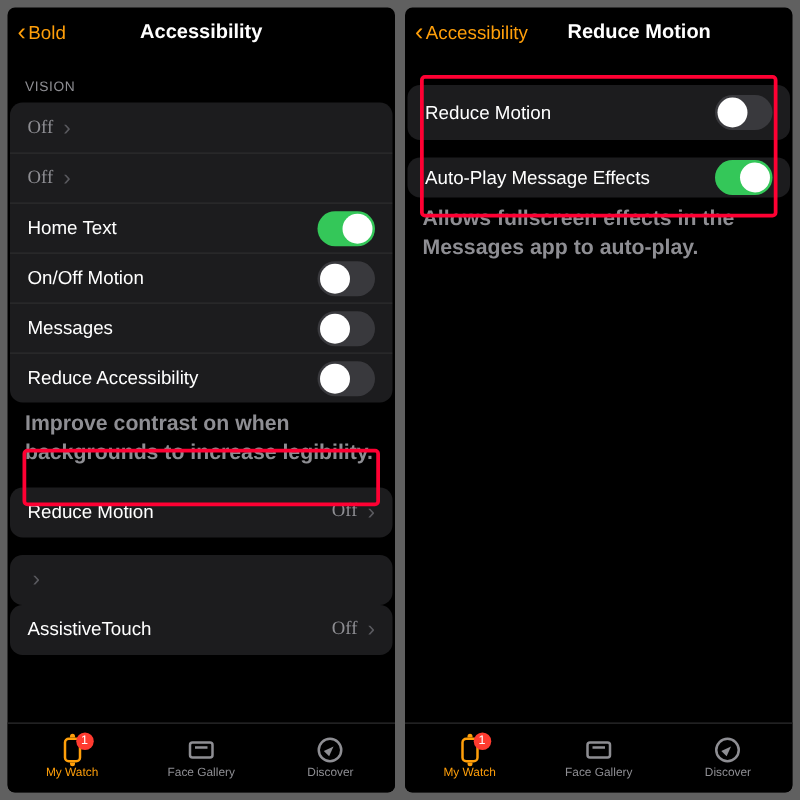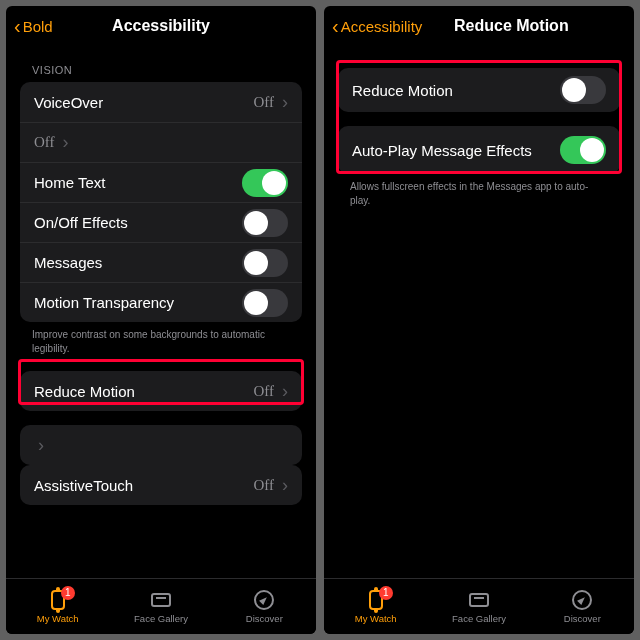--- a/index.html
+++ b/index.html
@@ -37,41 +37,42 @@
   }
   .back .chev { font-size: 20px; line-height: 1; }
   .navtitle {
     position: absolute; left: 0; right: 0;
     text-align: center;
     color: #fff; font-size: 16px; font-weight: 600;
     pointer-events: none;
   }
   .phone.right .navtitle { text-align: left; padding-left: 130px; font-weight: 600; }
   
-  .content { flex: 1; overflow: hidden; padding: 0 14px; }
+  .content { flex: 1; overflow: hidden; padding: 0 2px; }
   .section-header {
     color: #8e8e93; font-size: 11px; letter-spacing: 0.5px;
     padding: 18px 12px 6px;
     text-transform: uppercase;
   }
   .group { background: #1c1c1e; border-radius: 10px; overflow: hidden; }
   .row {
     display: flex; align-items: center;
     height: 40px;
     padding: 0 14px;
     border-top: 0.5px solid #2c2c2e;
     color: #fff; font-size: 15px;
   }
   .group .row:first-child { border-top: none; }
   .row .label { flex: 1; }
   .row .value { color: #8e8e93; font-size: 15px; padding-right: 4px; font-family: Liberation Serif, serif; }
   .row .chev-r { color: #5a5a5f; font-size: 18px; padding-left: 4px; }
   .footer-text {
-    color: #8e8e93; font-size: 10px; line-height: 1.35;
+    color: #8e8e93; font-size: 17px; line-height: 1.35;
     padding: 6px 12px 0;
+    font-weight: bold;
   }
   
   .toggle {
     width: 46px; height: 28px; border-radius: 14px;
     background: #39393d; position: relative; flex-shrink: 0;
   }
   .toggle.on { background: #34c759; }
   .toggle .knob {
     position: absolute; top: 2px; width: 24px; height: 24px;
     border-radius: 50%; background: #fff;
@@ -142,54 +143,53 @@
       <span>Bold</span>
     </div>
     <div class="navtitle">Accessibility</div>
   </div>
 
   <div class="content">
     <div class="section-header">VISION</div>
 
     <div class="group">
       <div class="row">
-        <span class="label">VoiceOver</span>
         <span class="value">Off</span>
         <span class="chev-r">›</span>
       </div>
       <div class="row">
         <span class="value">Off</span>
         <span class="chev-r">›</span>
       </div>
       <div class="row">
         <span class="label">Home Text</span>
         <span class="toggle on">
             <span class="knob"></span>
           </span>
       </div>
       <div class="row">
-        <span class="label">On/Off Effects</span>
+        <span class="label">On/Off Motion</span>
         <span class="toggle off">
             <span class="knob"></span>
           </span>
       </div>
       <div class="row">
         <span class="label">Messages</span>
         <span class="toggle off">
             <span class="knob"></span>
           </span>
       </div>
       <div class="row">
-        <span class="label">Motion Transparency</span>
-        <span class="toggle off">
-            <span class="knob"></span>
-          </span>
-      </div>
-    </div>
-    <div class="footer-text">Improve contrast on some backgrounds to automatic legibility.</div>
+        <span class="label">Reduce Accessibility</span>
+        <span class="toggle off">
+            <span class="knob"></span>
+          </span>
+      </div>
+    </div>
+    <div class="footer-text">Improve contrast on when backgrounds to increase legibility.</div>
 
     <div style="height:16px"></div>
     <div class="group" style="position:relative">
       <div class="row">
         <span class="label">Reduce Motion</span>
         <span class="value">Off</span>
         <span class="chev-r">›</span>
       </div>
     </div>
 
@@ -248,21 +248,21 @@
     <div class="group">
       <div class="row" style="height:44px">
         <span class="label">Reduce Motion</span>
         <span class="toggle off">
             <span class="knob"></span>
           </span>
       </div>
     </div>
     <div style="height:14px"></div>
     <div class="group">
-      <div class="row" style="height:48px">
+      <div class="row" style="height:32px">
         <span class="label">Auto-Play Message Effects</span>
         <span class="toggle on">
             <span class="knob"></span>
           </span>
       </div>
     </div>
     <div class="footer-text">Allows fullscreen effects in the Messages app to auto-play.</div>
   </div>
 
   <div class="hl" style="left:12px; right:12px; top:54px; height:114px;"></div>

